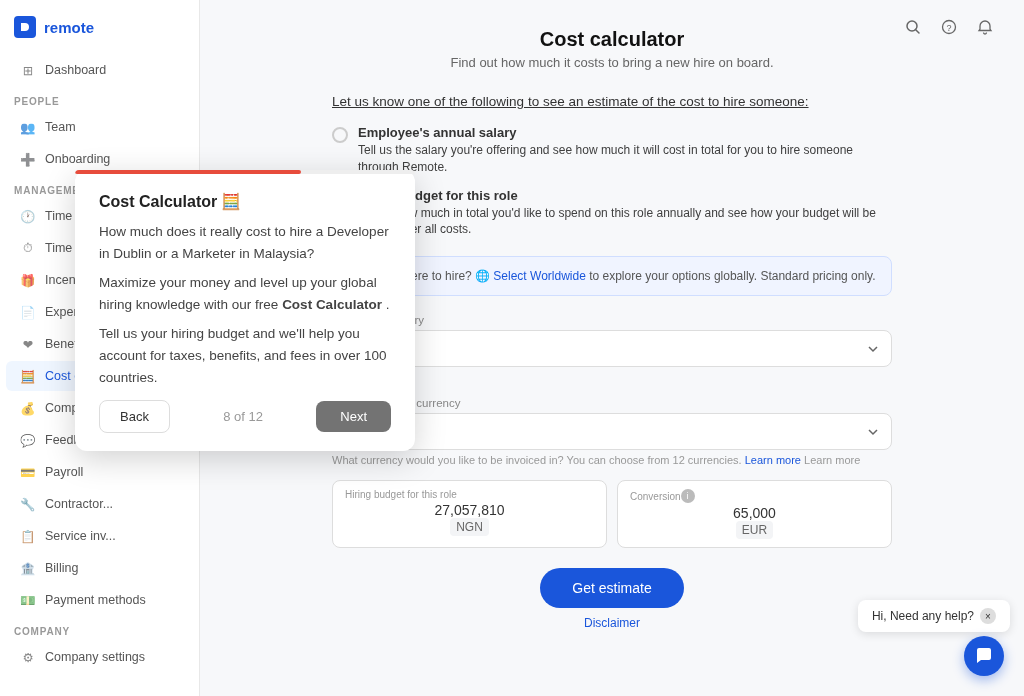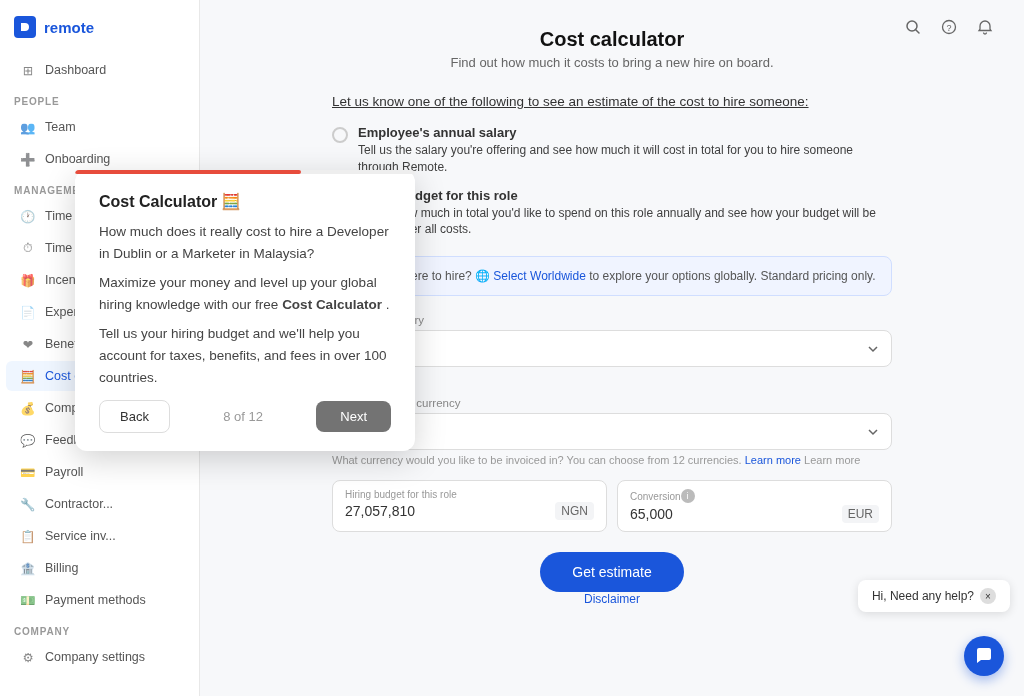--- a/index.html
+++ b/index.html
@@ -36,27 +36,27 @@
     .info-box a { color: #1a56db; text-decoration: none; }
 
     .form-group { margin-bottom: 14px; }
     .form-label { font-size: 11.5px; color: #888; margin-bottom: 4px; }
     .select-field { width: 100%; border: 1px solid #ddd; border-radius: 8px; padding: 10px 12px; font-size: 13px; color: #333; background: #fff; display: flex; align-items: center; justify-content: space-between; cursor: pointer; }
     .select-hint { font-size: 11px; color: #999; margin-top: 4px; }
 
     .budget-row { display: flex; gap: 10px; margin-bottom: 8px; }
     .budget-input-wrapper { flex: 1; position: relative; border: 1px solid #ddd; border-radius: 8px; padding: 8px 12px; background: #fff; }
     .budget-input-label { font-size: 10px; color: #999; margin-bottom: 2px; }
-    .budget-input-value-row { display: flex; align-items: center; justify-content: space-between; }
+    .budget-input-value-row { display: flex; align-items: center; justify-content: space-between; flex-direction: column; }
     .budget-input-value { font-size: 14px; color: #333; font-weight: 400; flex: 1; }
     .budget-currency { font-size: 12px; color: #666; background: #f3f4f6; padding: 2px 6px; border-radius: 4px; font-weight: 500; }
     .info-dot { width: 14px; height: 14px; border-radius: 50%; background: #bbb; color: white; font-size: 9px; display: flex; align-items: center; justify-content: center; }
     .hide-link { font-size: 12px; color: #1a56db; cursor: pointer; text-decoration: none; }
 
-    .get-estimate-btn { display: block; margin: 20px auto 0; background: #1a56db; color: white; border: none; border-radius: 24px; padding: 12px 32px; font-size: 14px; font-weight: 500; cursor: pointer; }
+    .get-estimate-btn { display: block; margin: 20px auto 8px; background: #1a56db; color: white; border: none; border-radius: 24px; padding: 12px 32px; font-size: 14px; font-weight: 500; cursor: pointer; }
     .press-enter { text-align: center; font-size: 12px; color: #999; margin-bottom: 14px; }
     .disclaimer-link { display: block; text-align: center; font-size: 12px; color: #1a56db; cursor: pointer; text-decoration: none; }
 
     
     .header-icons { position: absolute; top: 16px; right: 28px; display: flex; gap: 14px; }
     .header-icon { width: 22px; height: 22px; display: flex; align-items: center; justify-content: center; cursor: pointer; color: #666; }
 
     
     .tooltip-overlay { position: fixed; top: 0; left: 0; right: 0; bottom: 0; z-index: 100; pointer-events: none; }
     .tooltip-card { position: absolute; top: 170px; left: 75px; width: 340px; background: white; border-radius: 12px; box-shadow: 0 8px 32px rgba(0,0,0,0.18); padding: 22px 24px 18px; pointer-events: all; }
@@ -66,21 +66,21 @@
     .tooltip-body { font-size: 13.5px; color: #444; line-height: 1.6; margin-bottom: 12px; }
     .tooltip-body p { margin-bottom: 8px; }
     .tooltip-body strong { font-weight: 700; }
     .tooltip-footer { display: flex; align-items: center; justify-content: space-between; margin-top: 10px; }
     .tooltip-page { font-size: 13px; color: #999; }
     .btn-back { background: white; border: 1.5px solid #ddd; border-radius: 8px; padding: 8px 20px; font-size: 13px; color: #333; cursor: pointer; }
     .btn-next { background: #737373; border: none; border-radius: 8px; padding: 8px 24px; font-size: 13px; color: white; cursor: pointer; font-weight: 500; }
 
     
     .chat-bubble { position: fixed; bottom: 20px; right: 20px; background: #1a56db; color: white; width: 40px; height: 40px; border-radius: 50%; display: flex; align-items: center; justify-content: center; cursor: pointer; font-size: 18px; box-shadow: 0 4px 12px rgba(26,86,219,0.4); z-index: 200; }
-    .chat-tooltip { position: fixed; bottom: 84px; right: 14px; background: white; border-radius: 8px; padding: 8px 14px; font-size: 12px; color: #333; box-shadow: 0 2px 10px rgba(0,0,0,0.12); display: flex; align-items: center; gap: 6px; z-index: 200; }
+    .chat-tooltip { position: fixed; bottom: 64px; right: 14px; background: white; border-radius: 8px; padding: 8px 14px; font-size: 12px; color: #333; box-shadow: 0 2px 10px rgba(0,0,0,0.12); display: flex; align-items: center; gap: 6px; z-index: 200; }
     .chat-close { width: 16px; height: 16px; background: #ddd; border-radius: 50%; display: flex; align-items: center; justify-content: center; font-size: 10px; cursor: pointer; }
   </style>
 </head>
 <body>
 
 <nav class="sidebar">
   <div class="sidebar-logo">
     <div class="logo-icon">
       <svg width="12" height="12" viewBox="0 0 12 12">
           <path d="M2 2h4a4 4 0 010 8H2V2z" fill="white"></path>

